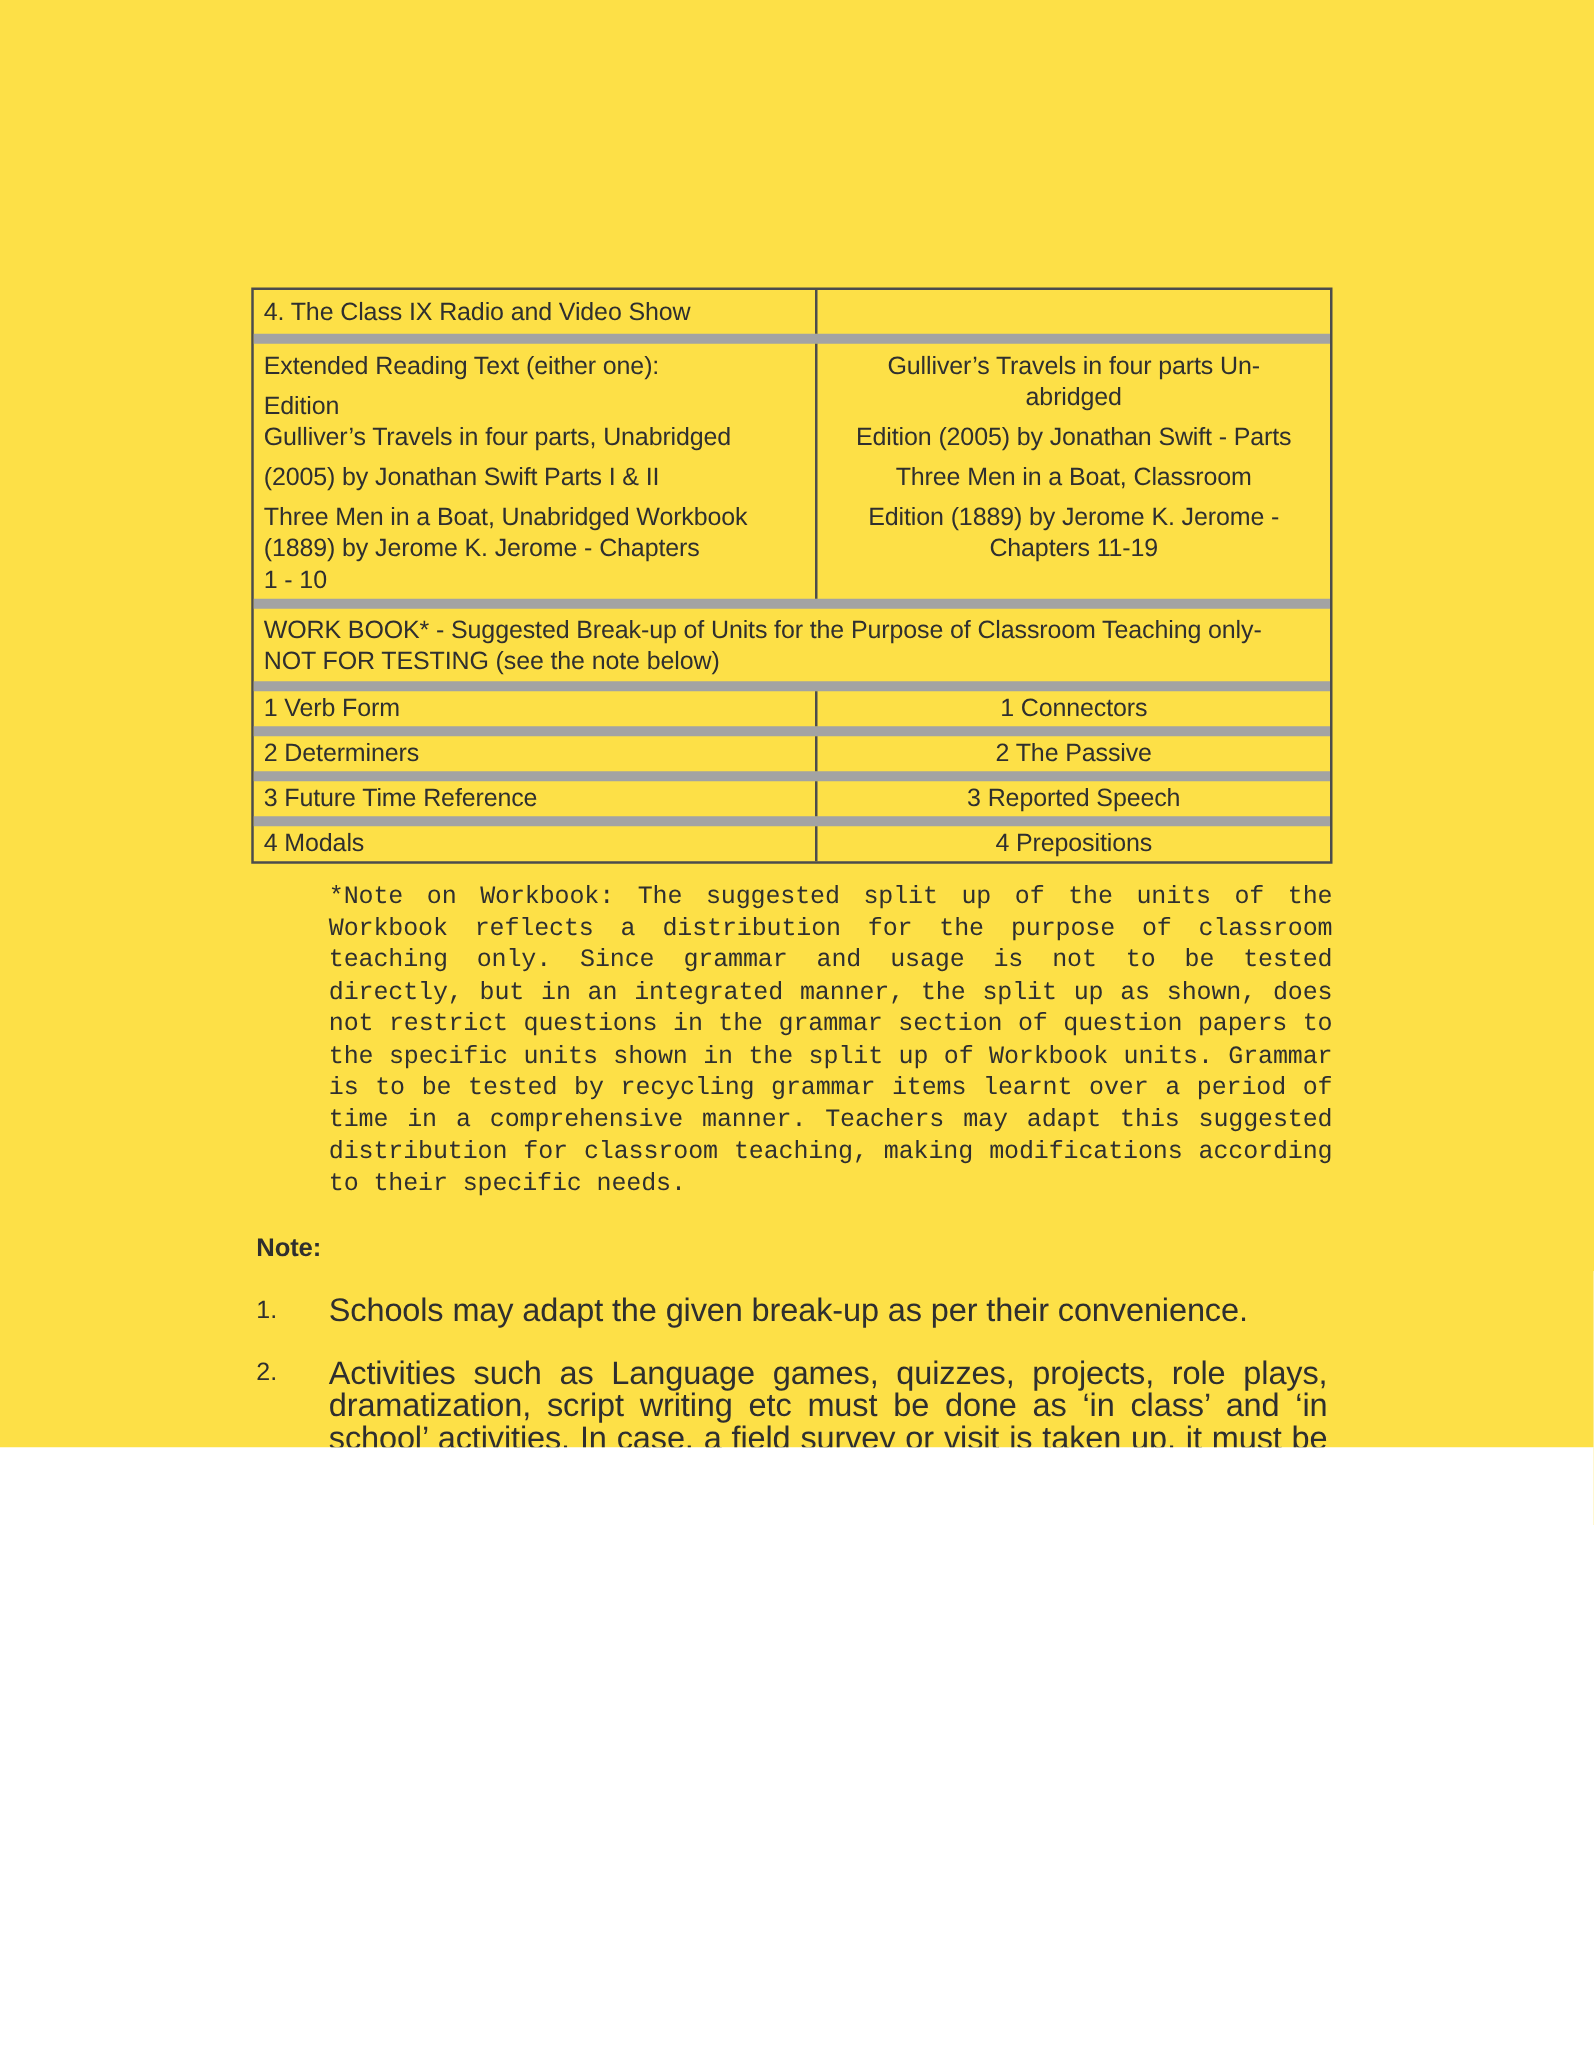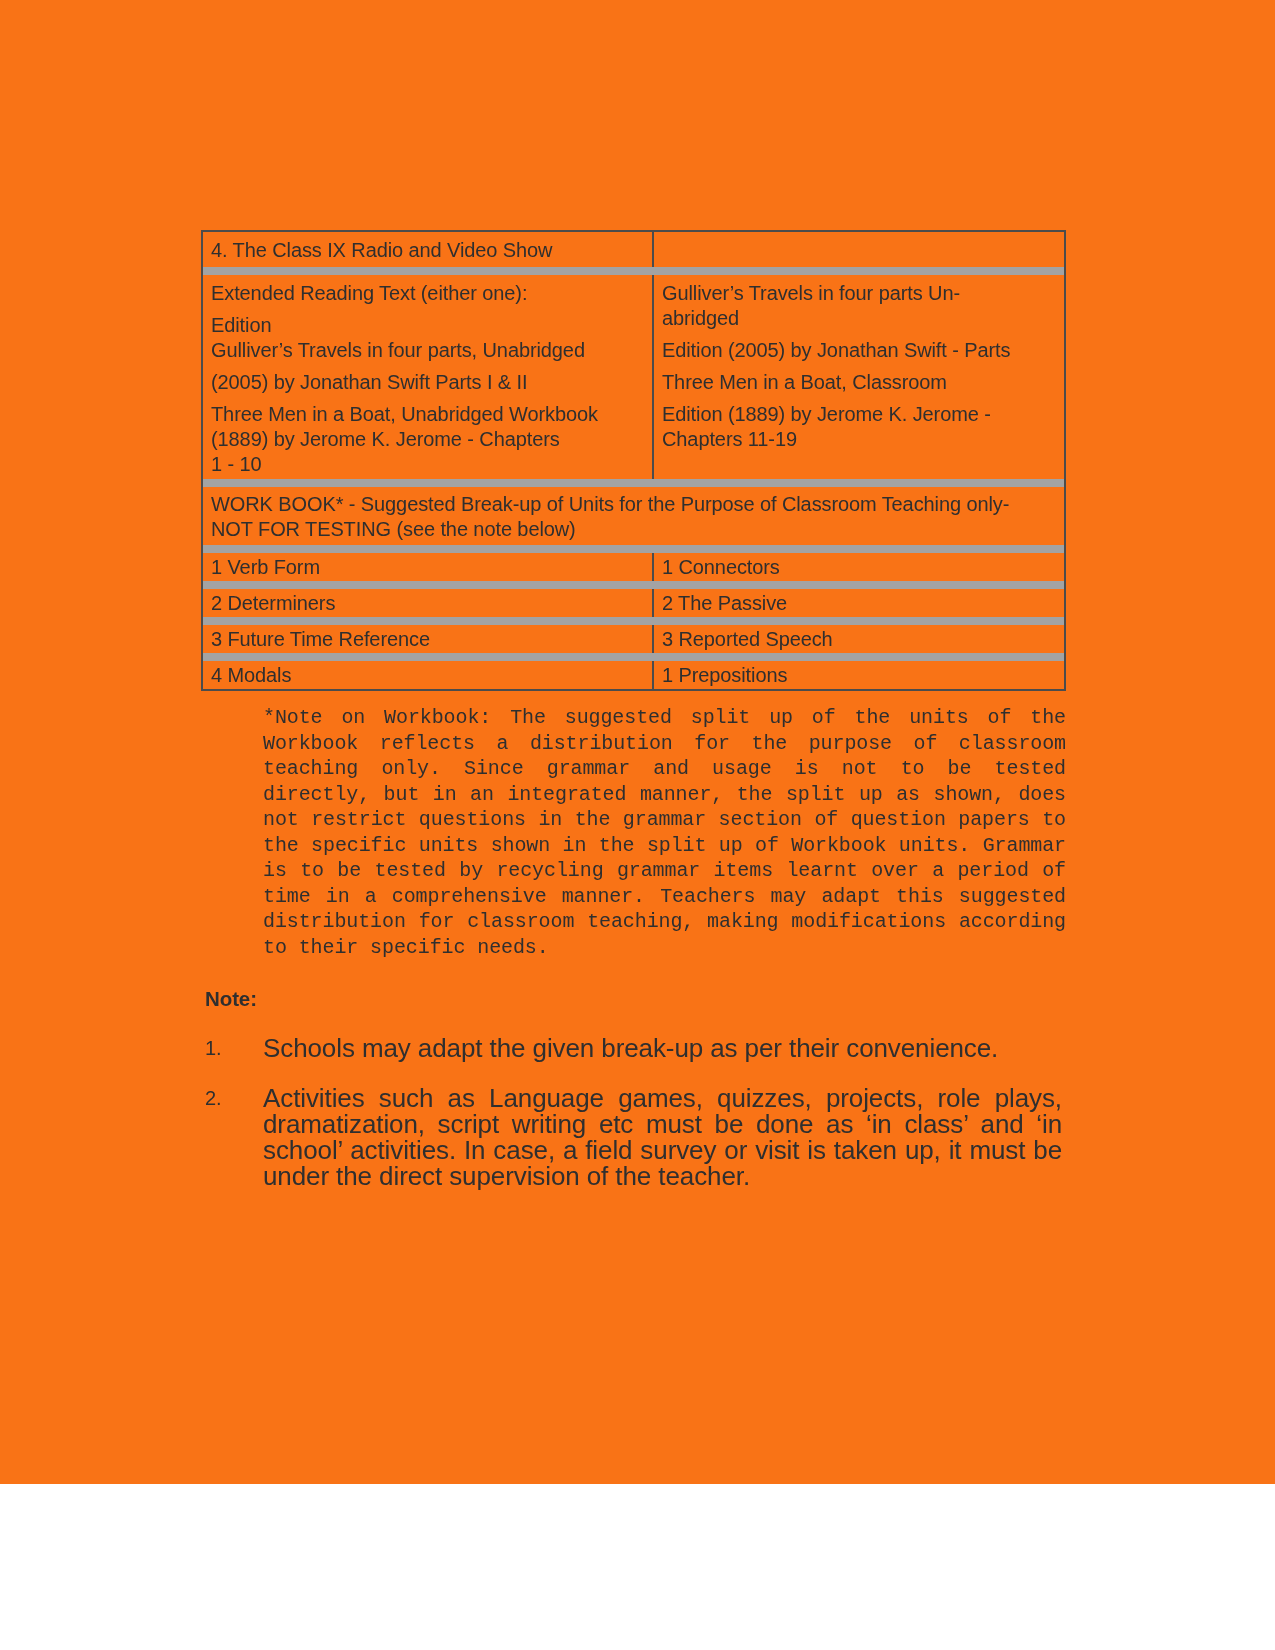--- a/index.html
+++ b/index.html
@@ -1,33 +1,33 @@
 <!DOCTYPE html>
 <html><head>
 <meta charset="utf-8">
 <style>
   * { margin:0; padding:0; box-sizing:border-box; }
   html,body { background:#ffffff; }
   .page {
-    position:relative; width:1275px; height:1484px; background:#f97316;
+    position:relative; width:1275px; height:1158px; background:#fde047;
     font-family:"Liberation Sans","DejaVu Sans",sans-serif;
     color:#2f2f2f; overflow:hidden;
   }
   .content { position:absolute; left:201px; top:230px; width:865px; }
 
   
   .tbl { border:2px solid #4c4c4c; width:865px; }
   .trow { display:flex; border-top:8px solid #a3a3a3; }
   .trow:first-child { border-top:none; }
   .cell {
     font-size:20px; line-height:25px; letter-spacing:-0.1px;
     padding:4px 8px; overflow:hidden;
   }
   .cell.cl { width:451px; border-right:2px solid #4c4c4c; }
-  .cell.cr { flex:1; }
+  .cell.cr { flex:1;text-align:center; }
   .r1 .cell { height:35px; padding-top:6px; }
   .r2 .cell { height:204px; padding-top:6px; }
   .para { margin-bottom:7px; }
   .para:last-child { margin-bottom:0; }
   .r3 .cell { width:100%; height:58px; padding-top:5px; }
   .r3 .wrapcap { max-width:806px; }
   .unit .cell { height:28px; padding-top:3px; line-height:23px; }
 
   
   .wb-note {
@@ -115,21 +115,21 @@
       <div class="trow unit">
         <div class="cell cl">2 Determiners</div>
         <div class="cell cr">2 The Passive</div>
       </div>
       <div class="trow unit">
         <div class="cell cl">3 Future Time Reference</div>
         <div class="cell cr">3 Reported Speech</div>
       </div>
       <div class="trow unit">
         <div class="cell cl">4 Modals</div>
-        <div class="cell cr">1 Prepositions</div>
+        <div class="cell cr">4 Prepositions</div>
       </div>
 
     </div>
 
     <p class="wb-note">*Note on Workbook: The suggested split up of the units of the Workbook reflects a distribution for the purpose of classroom teaching only. Since grammar and usage is not to be tested directly, but in an integrated manner, the split up as shown, does not restrict questions in the grammar section of question papers to the specific units shown in the split up of Workbook units. Grammar is to be tested by recycling grammar items learnt over a period of time in a comprehensive manner. Teachers may adapt this suggested distribution for classroom teaching, making modifications according to their specific needs.</p>
 
     <div class="note-head">Note:</div>
 
     <div class="list-item">
       <div class="num">1.</div>

